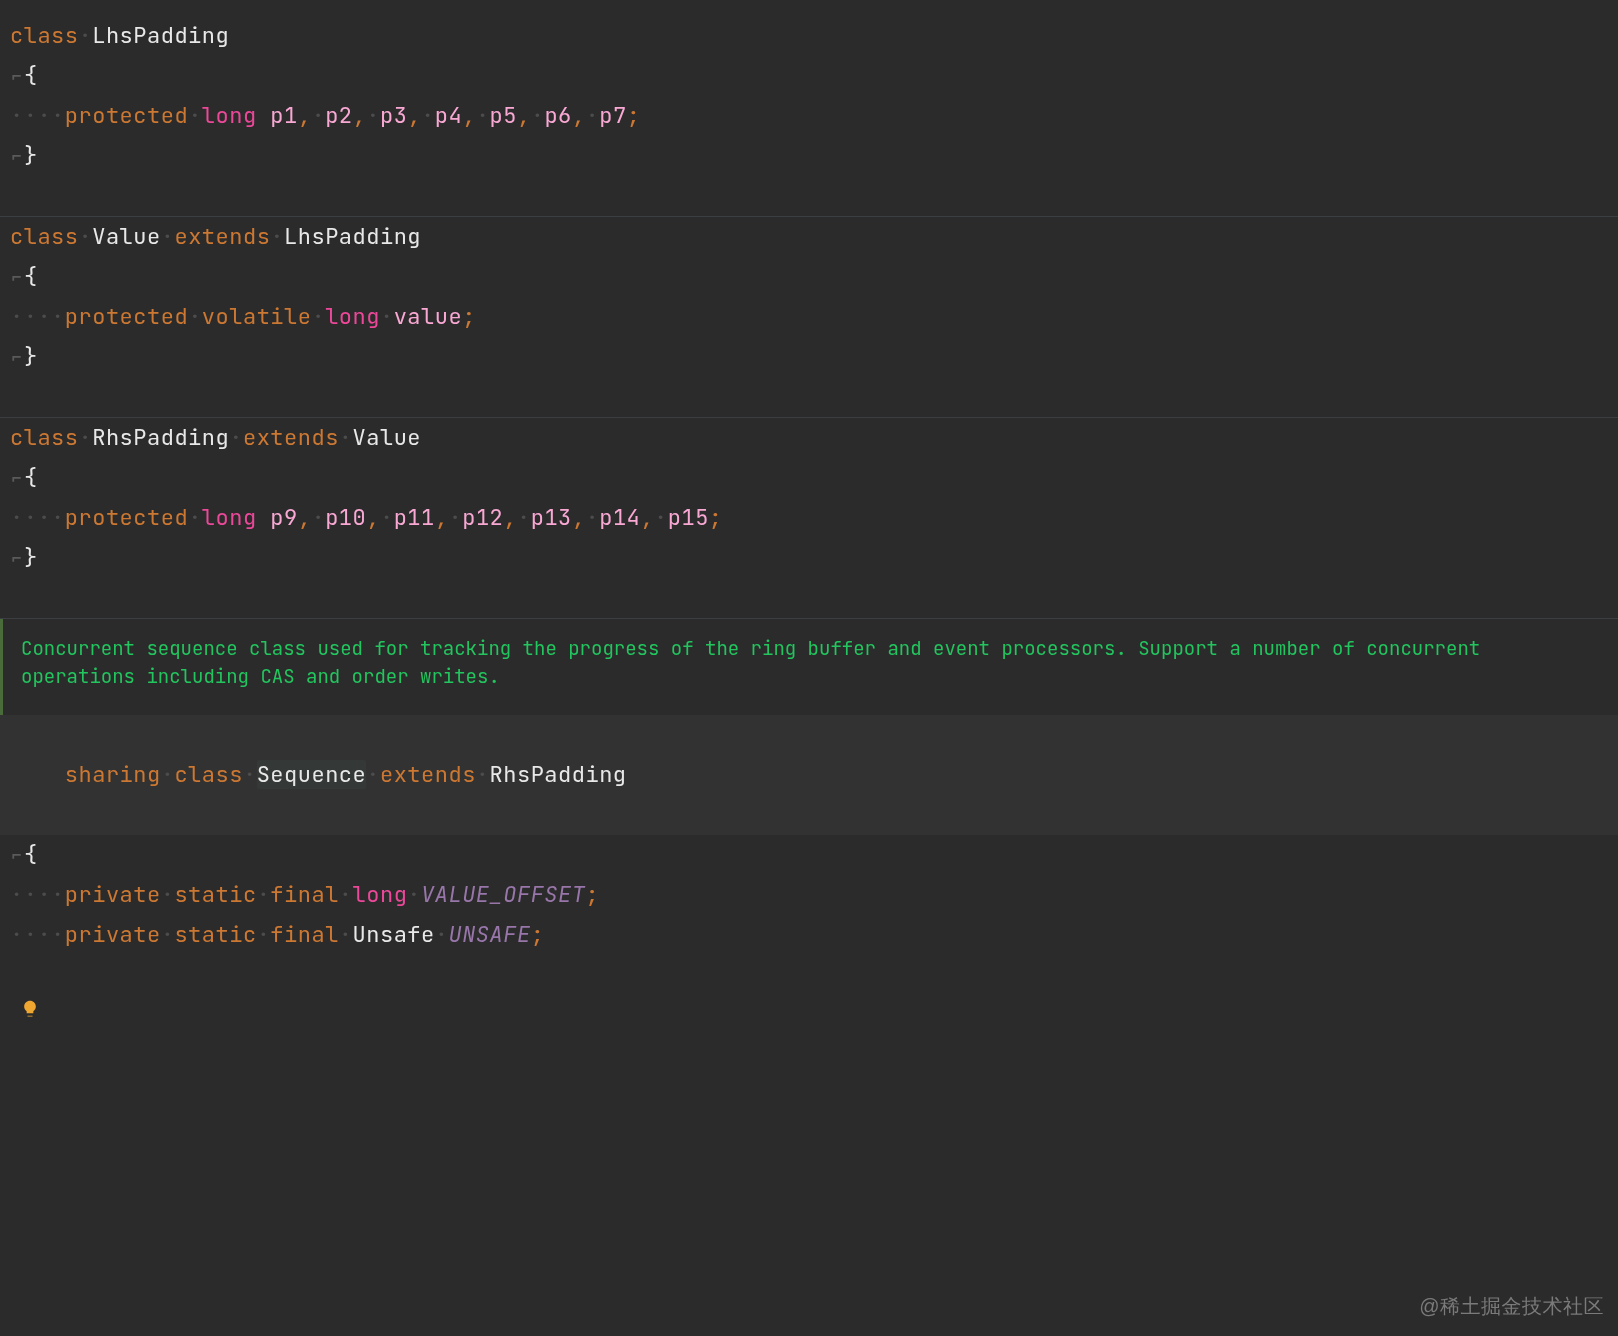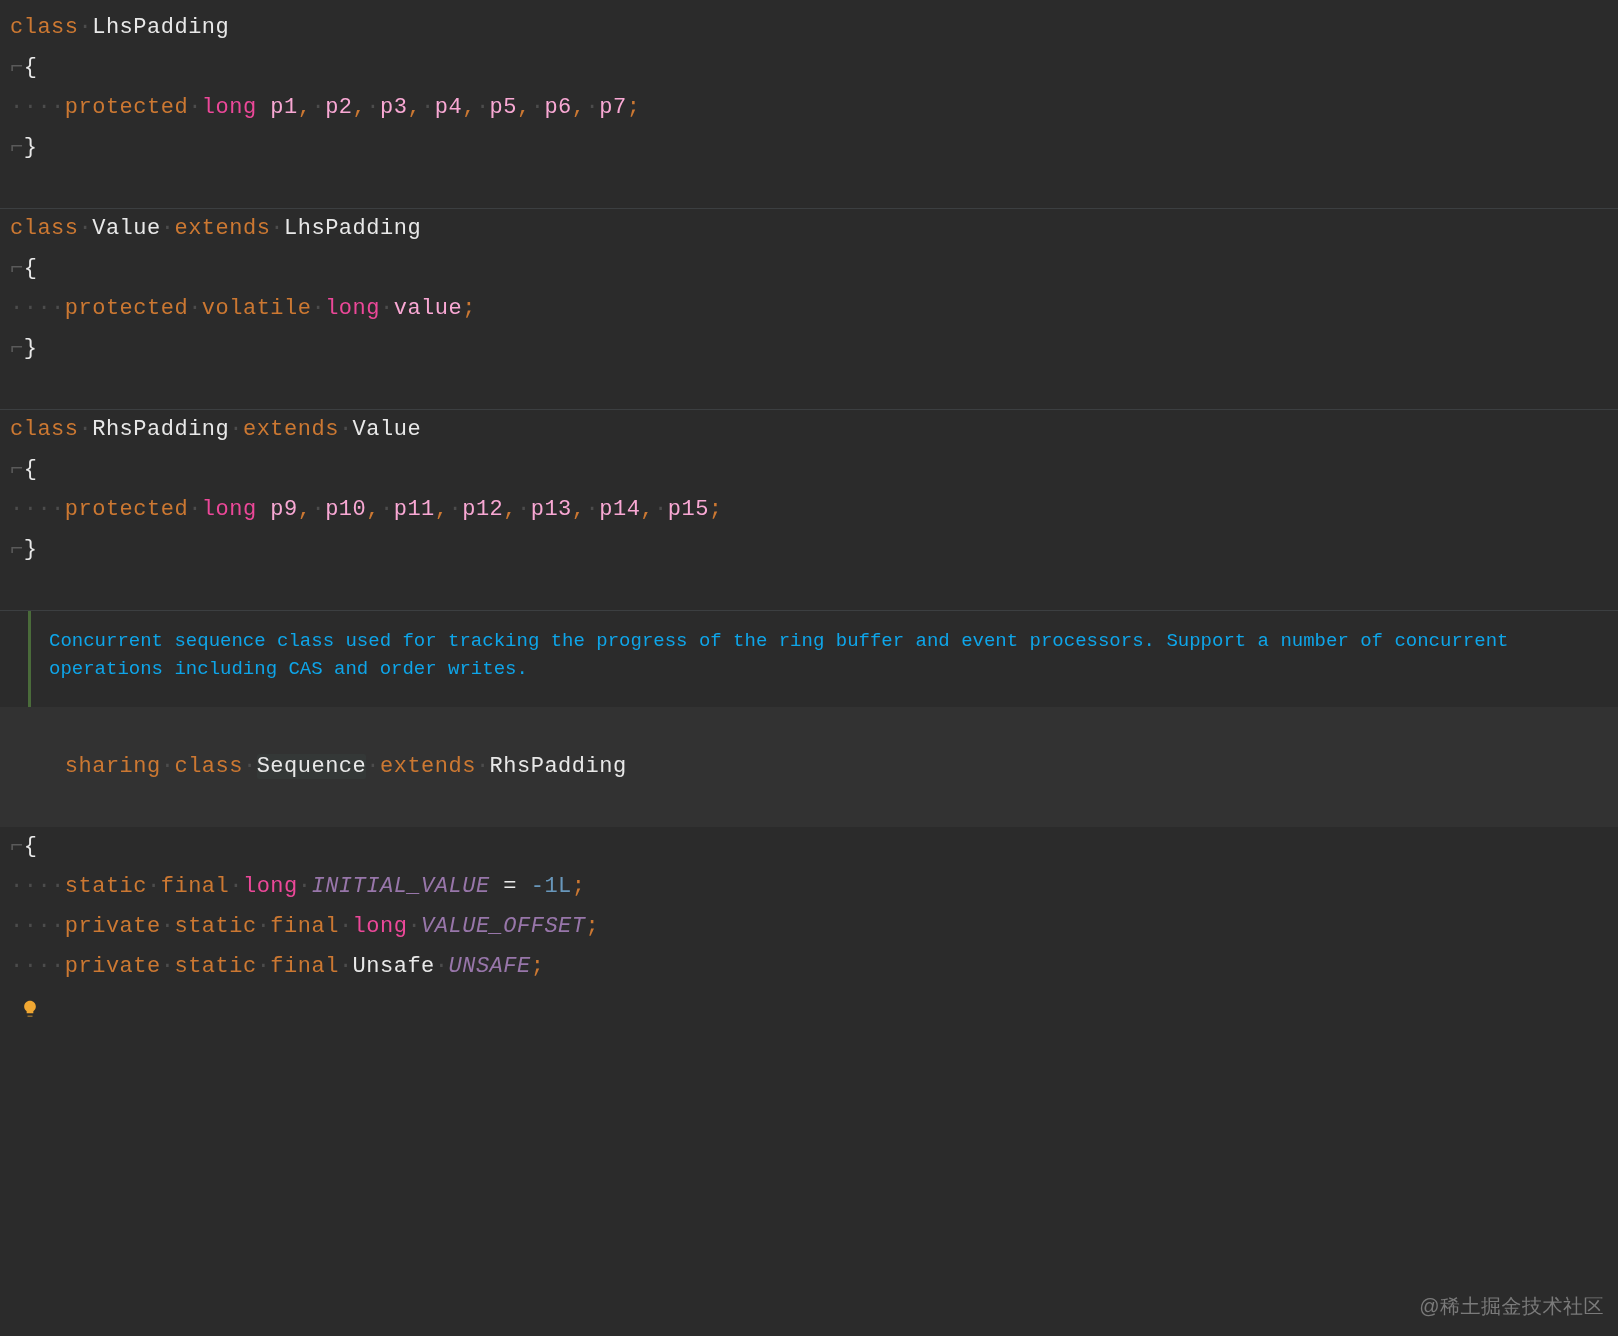--- a/index.html
+++ b/index.html
@@ -7,44 +7,44 @@
     background: #2b2b2b;
     font-family: "JetBrains Mono", "Fira Code", Menlo, Consolas, monospace;
     font-size: 22px;
     line-height: 40px;
     color: #a9b7c6;
     width: 1618px;
     height: 1336px;
     overflow: hidden;
     position: relative;
   }
-  .editor { padding-top: 8px; font-family: Liberation Mono, monospace; }
+  .editor { padding-top: 16px; }
   .line { white-space: pre; padding-left: 10px; letter-spacing: 0.5px; }
   .sep {
     border-top: 1px solid #3c3f41;
     height: 1px;
     margin: 0;
   }
   .kw-class   { color: #cc7832; }       
   .kw-mod     { color: #cc7832; text-align: right; }       
   .kw-type    { color: #ec4899; }       
   .ident-type { color: #e8e8e8; }       
   .ident-var  { color: #f9a8d4; }       
   .ident-sf   { color: #9876aa; font-style: italic; } 
   .punct      { color: #cc7832; }       
   .brace      { color: #e8e8e8; }
   .op         { color: #e8e8e8; }       
   .num        { color: #6897bb; }
   .ws-dot     { color: #4c4c4c; }
   .ws-guide   { color: #5a5a5a; }       
   .doc-block {
     border-left: 3px solid #4a6b3a;
-    margin-left: 28px;
+    margin-left: 0;
     padding: 16px 18px 14px 18px;
-    color: #0ea5e9;
+    color: #22c55e;
     font-size: 19px;
     line-height: 28px;
     font-family: inherit;
     background: transparent;
     white-space: normal;
   }
   .doc-p1 { margin-bottom: 10px; }
   .hl-line {
     background: #323232;
   }
@@ -99,21 +99,20 @@
 
   <div class="doc-block">
     <div class="doc-p1">Concurrent sequence class used for tracking the progress of the ring buffer and event processors. Support a number of concurrent operations including CAS and order writes.</div>
   </div>
 
   <div class="line hl-line" style="position:relative;">
     <span class="kw-class">sharing</span><span class="ws-dot">·</span><span class="kw-class">class</span><span class="ws-dot">·</span><span class="ident-type cursor-word">Sequence</span><span class="ws-dot">·</span><span class="kw-class">extends</span><span class="ws-dot">·</span><span class="ident-type">RhsPadding</span>
   </div>
   <div class="line"><span class="ws-guide">⌐</span><span class="brace">{</span></div>
 
-  <div class="line"><span class="ws-dot">····</span><span class="kw-mod">static</span><span class="ws-dot">·</span><span class="kw-mod">final</span><span class="ws-dot">·</span><span class="kw-type">long</span><span class="ws-dot">·</span><span class="ident-sf">INITIAL_VALUE</span> <span class="op">=</span> <span class="num">-1L</span><span class="punct">;</span></div>
 
   <div class="line"><span class="ws-dot">····</span><span class="kw-mod">private</span><span class="ws-dot">·</span><span class="kw-mod">static</span><span class="ws-dot">·</span><span class="kw-mod">final</span><span class="ws-dot">·</span><span class="kw-type">long</span><span class="ws-dot">·</span><span class="ident-sf">VALUE_OFFSET</span><span class="punct">;</span></div>
 
   <div class="line"><span class="ws-dot">····</span><span class="kw-mod">private</span><span class="ws-dot">·</span><span class="kw-mod">static</span><span class="ws-dot">·</span><span class="kw-mod">final</span><span class="ws-dot">·</span><span class="ident-type">Unsafe</span><span class="ws-dot">·</span><span class="ident-sf">UNSAFE</span><span class="punct">;</span></div>
 
 </div>
 
 <div class="bulb" style="top:992px;">
   <svg viewBox="0 0 24 24" width="20" height="20" fill="#f0a732">
     <path d="M9 21h6v-1H9v1zm3-19C8.14 2 5 5.14 5 9c0 2.38 1.19 4.47 3 5.74V17h8v-2.26c1.81-1.27 3-3.36 3-5.74 0-3.86-3.14-7-7-7z"></path>

